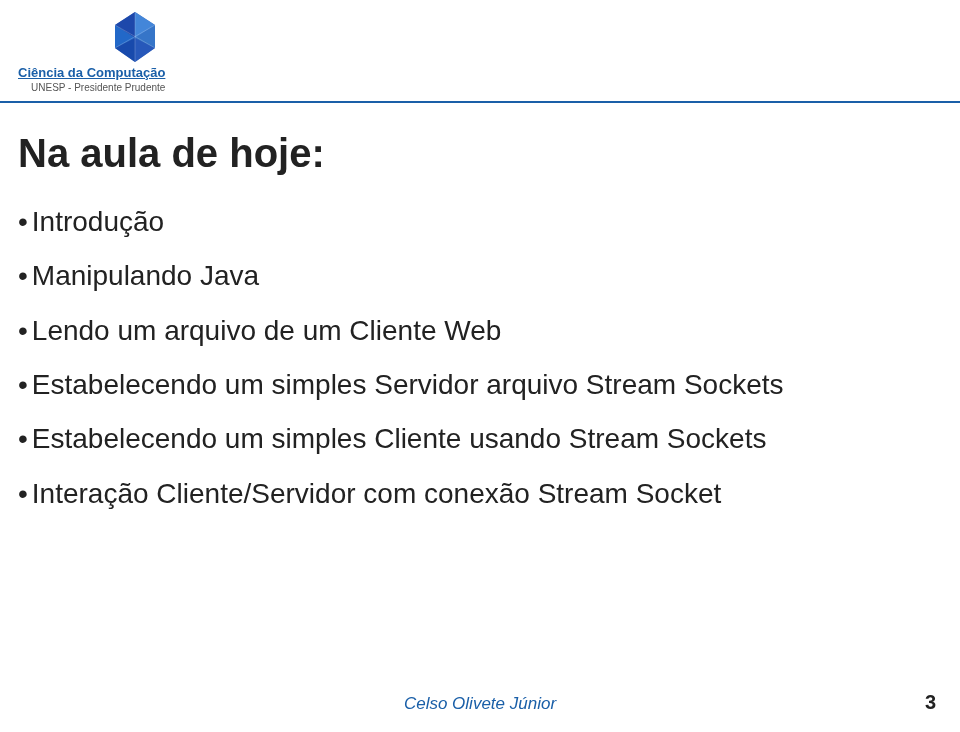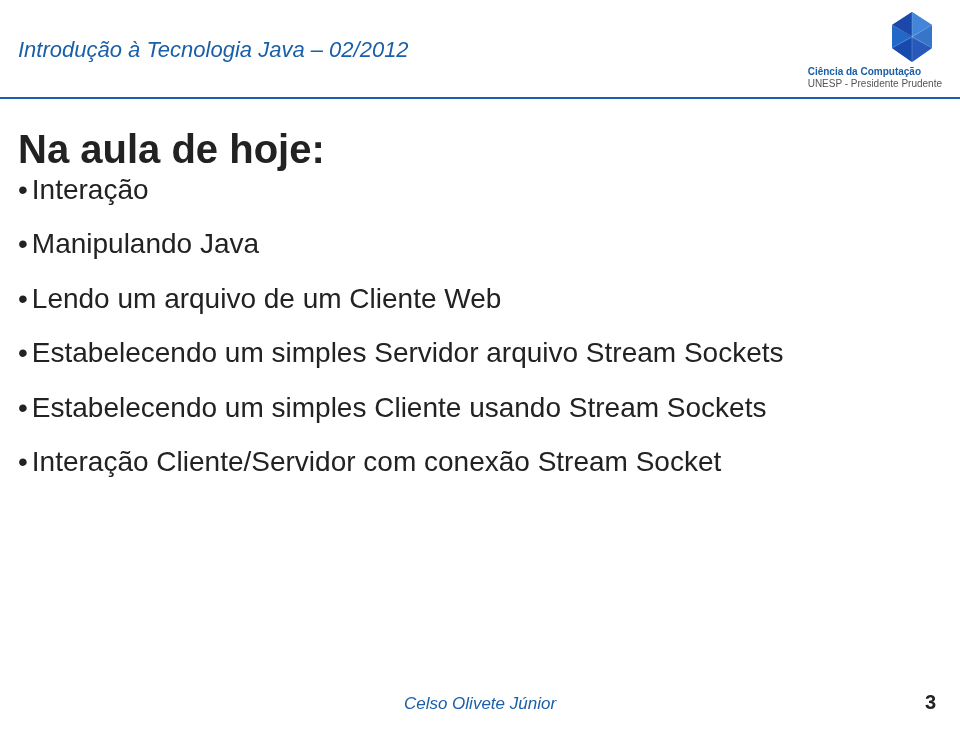--- a/index.html
+++ b/index.html
@@ -37,41 +37,43 @@
       flex-direction: column;
       align-items: flex-end;
     }
 
     .logo-diamond {
       width: 60px;
       height: 55px;
     }
 
     .logo-text {
-      font-size: 10px;
+      font-size: 13px;
       color: #1a5fa8;
-      text-align: left;
+      text-align: center;
       line-height: 1.3;
       font-weight: 600;
+      text-decoration: underline;
     }
 
     .logo-subtext {
       font-size: 10px;
       color: #555;
       text-align: right;
     }
 
     .main-content {
       padding: 28px 30px 20px 18px;
     }
 
     .page-title {
       font-size: 40px;
       font-weight: bold;
       color: #222;
+      margin-bottom: 28px;
       font-family: 'Segoe UI', Arial, sans-serif;
     }
 
     .bullet-list {
       list-style: none;
       padding: 0;
     }
 
     .bullet-list li {
       font-size: 28px;
@@ -116,21 +118,20 @@
       right: 24px;
       font-size: 20px;
       font-weight: bold;
       color: #222;
     }
   </style>
 </head>
 <body>
 
 <div class="header">
-  <span class="header-title">Introdução à Tecnologia Java – 02/2012</span>
   <div class="logo-area">
 
     <svg class="logo-diamond" viewBox="0 0 60 55" xmlns="http://www.w3.org/2000/svg">
 
       <polygon points="30,2 50,15 50,38 30,52 10,38 10,15" fill="#2255aa" opacity="0.85"></polygon>
       <polygon points="30,2 50,15 30,28" fill="#4488dd" opacity="0.9"></polygon>
       <polygon points="30,2 10,15 30,28" fill="#1a44aa" opacity="0.9"></polygon>
       <polygon points="10,15 30,28 10,38" fill="#1a66cc" opacity="0.8"></polygon>
       <polygon points="50,15 30,28 50,38" fill="#3377cc" opacity="0.8"></polygon>
       <polygon points="10,38 30,28 30,52" fill="#1144aa" opacity="0.85"></polygon>
@@ -146,21 +147,21 @@
     </div>
   </div>
 </div>
 
 <div class="main-content">
   <h1 class="page-title">Na aula de hoje:</h1>
 
   <ul class="bullet-list">
     <li>
       <span class="bullet">•</span>
-      <span class="text">Interação</span>
+      <span class="text">Introdução</span>
     </li>
     <li>
       <span class="bullet">•</span>
       <span class="text">Manipulando Java</span>
     </li>
     <li>
       <span class="bullet">•</span>
       <span class="text">Lendo um arquivo de um Cliente Web</span>
     </li>
     <li>

